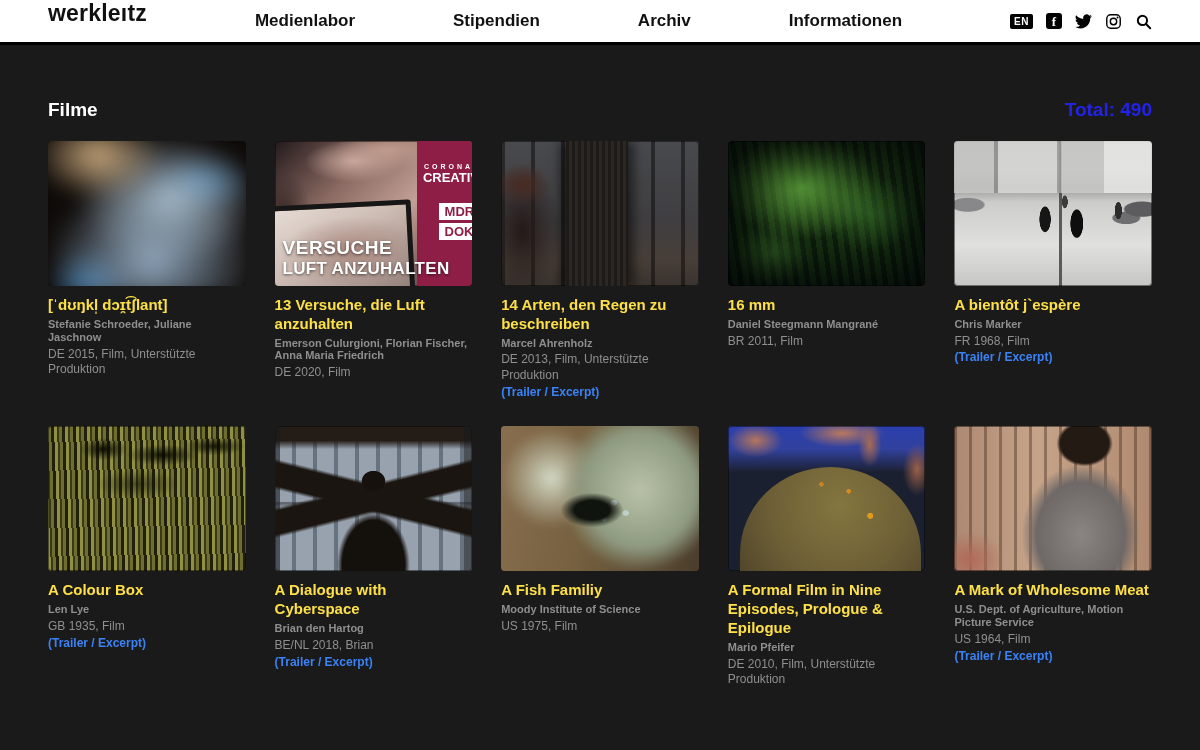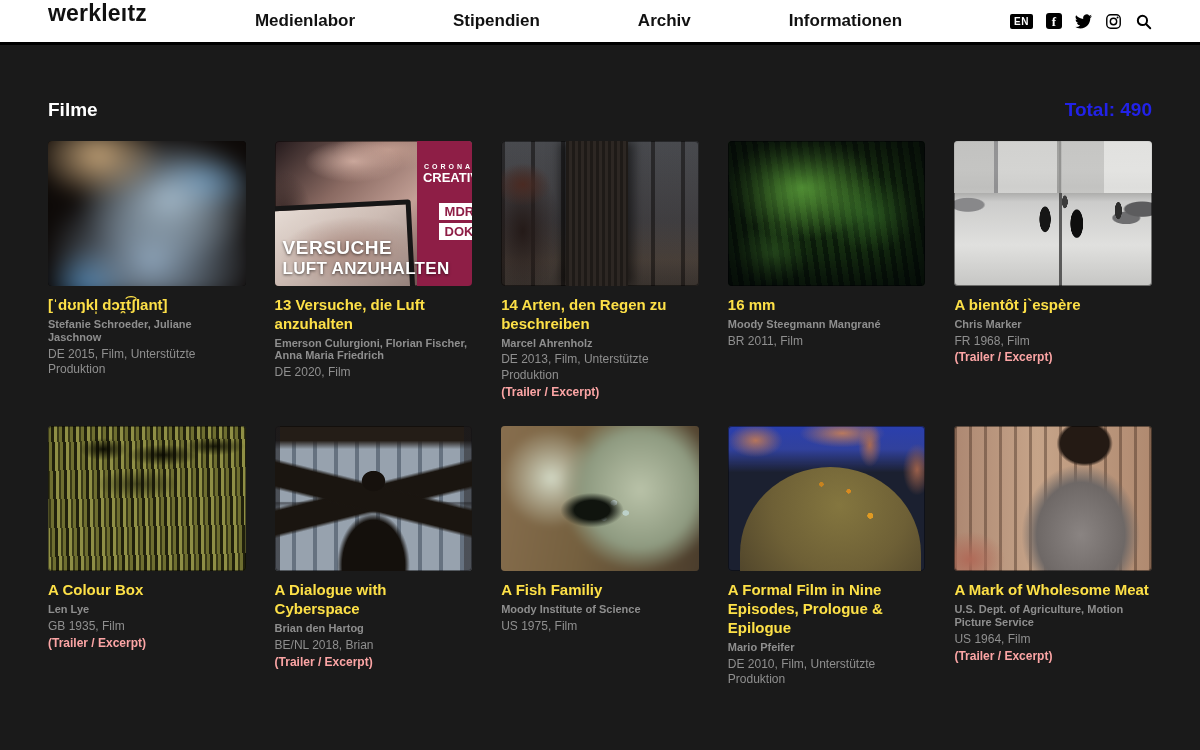--- a/index.html
+++ b/index.html
@@ -31,21 +31,21 @@
   
   .grid { display:grid; grid-template-columns:repeat(5, 1fr); column-gap:29px; row-gap:26px; }
   .card { cursor:pointer; }
   .thumb { position:relative; width:100%; height:145px; border-radius:4px; overflow:hidden;
            background:#000; box-shadow:inset 0 0 0 1px rgba(0,0,0,.45); }
   .blur-layer { position:absolute; inset:-12px; }
   .title { font-size:15px; line-height:1.25; font-weight:700; color:#fde047; margin:10px 0 3px; }
   .author { font-family:Liberation Sans, sans-serif; font-weight:700; font-size:11px;
             line-height:1.18; color:#8e8e8e; margin-bottom:3px; }
   .meta { font-size:12px; line-height:1.3; font-weight:400; color:#8f8f8f; }
-  .note { font-size:12px; line-height:1.4; font-weight:700; color:#fca5a5; }
+  .note { font-size:12px; line-height:1.4; font-weight:700; color:#3b82f6; }
 
   
   
   .t0 { background:#0e0a08; }
   .t0 .blur-layer { filter:blur(9px); background:
     radial-gradient(95px 65px at 28% 16%, #c9a87c 0%, rgba(201,168,124,0) 68%),
     radial-gradient(130px 95px at 60% 42%, #a3b8c8 0%, rgba(163,184,200,0) 70%),
     radial-gradient(150px 115px at 52% 78%, #8da4ba 0%, rgba(141,164,186,0) 72%),
     radial-gradient(75px 42px at 74% 32%, #3e78a8 0%, rgba(62,120,168,0) 70%),
     radial-gradient(60px 55px at 24% 92%, #2e6b9e 0%, rgba(46,107,158,0) 70%),
@@ -249,21 +249,21 @@
       <div class="thumb t2"></div>
       <h3 class="title">14 Arten, den Regen zu beschreiben</h3>
       <div class="author">Marcel Ahrenholz</div>
       <div class="meta">DE 2013, Film, Unterstützte Produktion</div>
       <div class="note">(Trailer / Excerpt)</div>
     </article>
 
     <article class="card">
       <div class="thumb t3"></div>
       <h3 class="title">16 mm</h3>
-      <div class="author">Moody Steegmann Mangrané</div>
+      <div class="author">Daniel Steegmann Mangrané</div>
       <div class="meta">BR 2011, Film</div>
       <div class="note"></div>
     </article>
 
     <article class="card">
       <div class="thumb t4"></div>
       <h3 class="title">A bientôt j`espère</h3>
       <div class="author">Chris Marker</div>
       <div class="meta">FR 1968, Film</div>
       <div class="note">(Trailer / Excerpt)</div>

